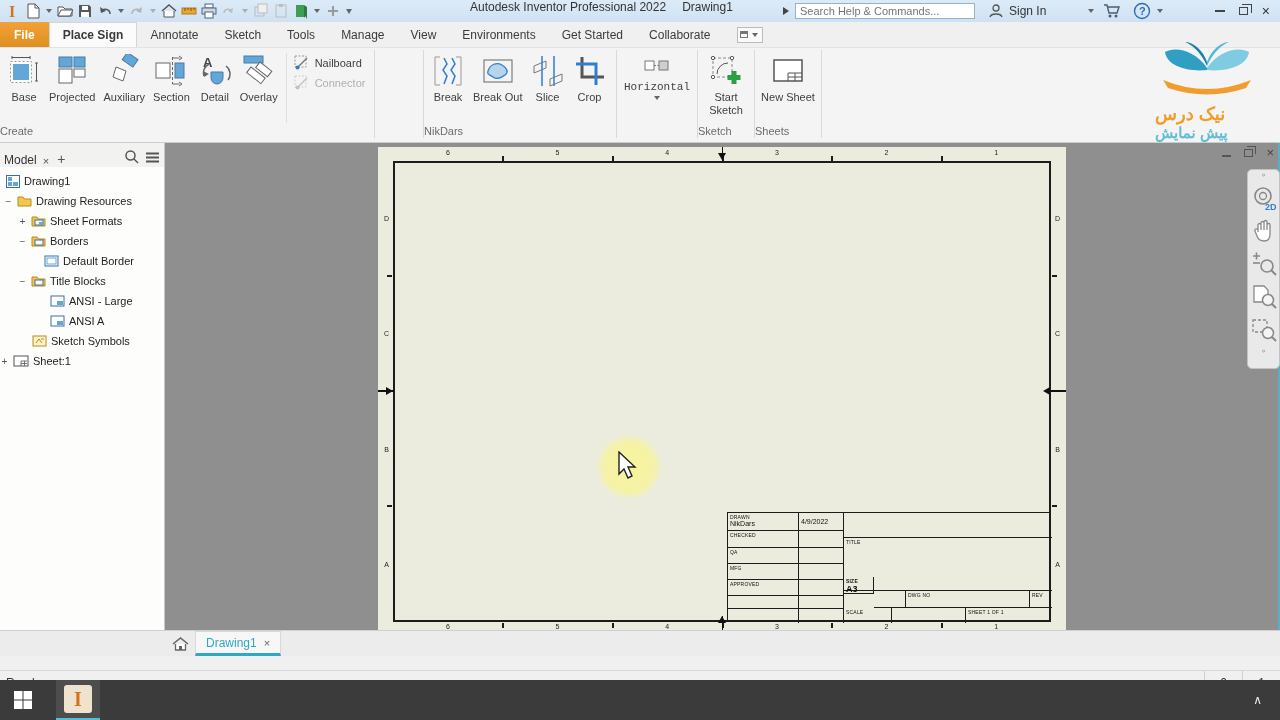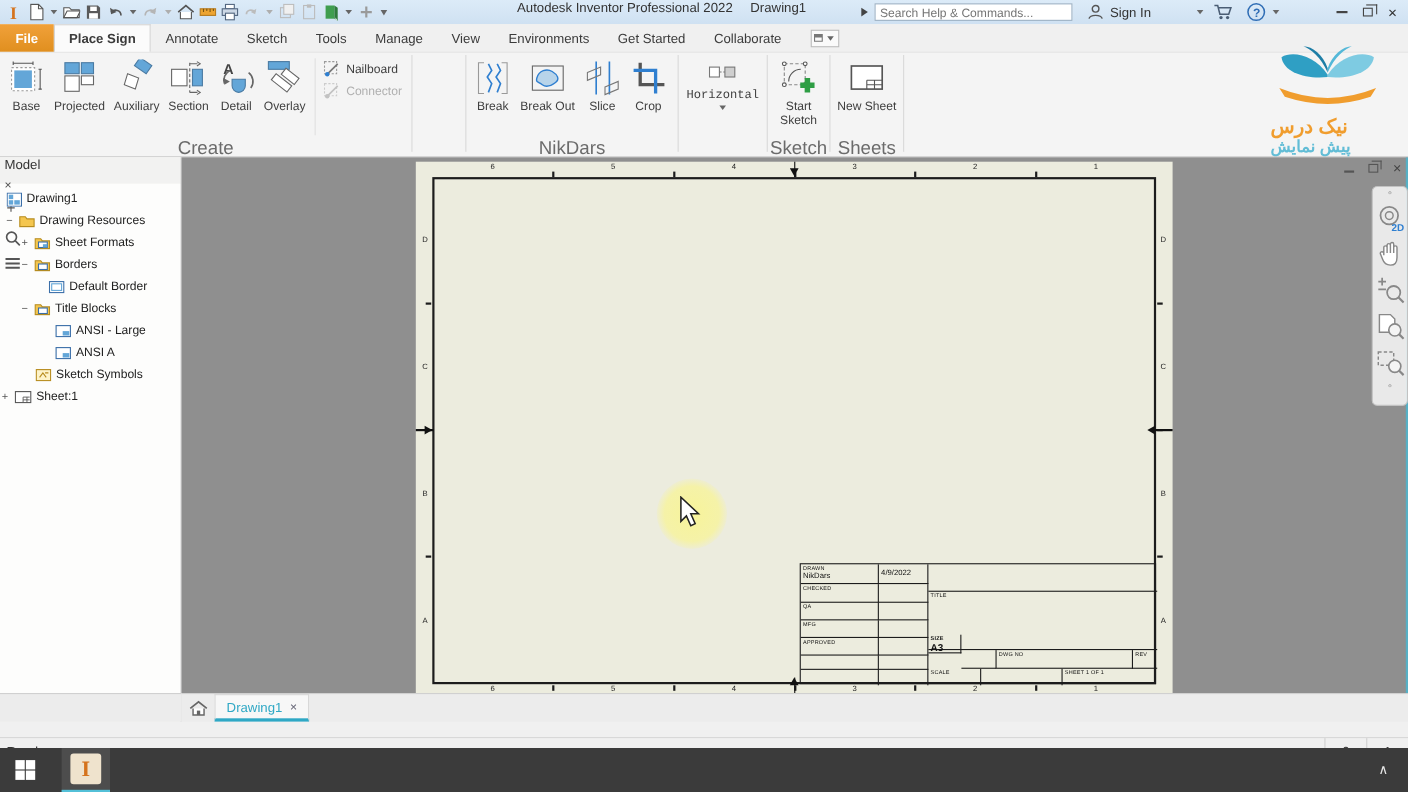--- a/index.html
+++ b/index.html
@@ -30,33 +30,33 @@
   .rtab { padding:0 13px; display:flex; align-items:center; font-size:12px; color:#3b3b3b; }
   .rtab.file { background:linear-gradient(#f1a13a,#e08f1f); color:#fff; font-weight:bold; padding:0 14px; }
   .rtab.active { background:#fbfbfb; border:1px solid #d5d5d5; border-bottom:none; font-weight:bold; }
   .ribbon-collapse { margin-left:14px; align-self:center; width:26px; height:16px; border:1px solid #bbb; background:#fafafa; display:flex; align-items:center; justify-content:center; gap:2px; }
   .ribbon-collapse .sq { width:8px; height:7px; border:1px solid #777; border-top:3px solid #777; }
 
   
   .ribbon { position:absolute; left:0; top:48px; width:1280px; height:95px; background:#f4f4f4; border-bottom:1px solid #ccc; display:flex; }
   .panel { display:flex; flex-direction:column; height:100%; }
   .panel-buttons { flex:1; display:flex; align-items:flex-start; padding:3px 4px 0 4px; gap:2px; }
-  .panel-label { height:17px; text-align:center; font-size:17px; color:#6b6b6b; }
+  .panel-label { height:17px; font-size:11px; color:#6b6b6b; }
   .psep { width:1px; background:#d9d9d9; height:88px; margin-top:2px; }
   .rbtn { display:flex; flex-direction:column; align-items:center; padding:2px 3px; border-radius:2px; }
   .rbtn .ric { width:34px; height:36px; display:flex; align-items:center; justify-content:center; }
   .rbtn .rlbl { font-size:11px; color:#3f3f3f; text-align:center; line-height:13px; margin-top:2px; white-space:nowrap; }
   .rbtn .rlbl.wrap { white-space:normal; width:44px; }
   .smallcol { display:flex; flex-direction:column; gap:4px; padding:4px 2px; }
   .sbtn { display:flex; align-items:center; gap:5px; font-size:11px; color:#3f3f3f; }
   .sbtn.dis { color:#b0b0b0; }
 
   
   .browser { position:absolute; left:0; top:143px; width:165px; height:513px; background:#f2f2f1; border-right:1px solid #c9c9c9; }
-  .bheader { height:24px; display:flex; align-items:flex-start; padding:0 4px; gap:6px; font-size:12px; color:#333; background:#f2f2f1;flex-direction:column; }
+  .bheader { height:24px; display:flex; align-items:flex-end; padding:0 4px; gap:6px; font-size:12px; color:#333; background:#f2f2f1; }
   .bclose { font-size:11px; color:#555; }
   .bplus { font-size:14px; color:#555; margin-left:2px; }
   .bspacer { flex:1; }
   .tree { background:#fdfdfc; height:464px; padding-top:4px; font-size:11px; color:#222; overflow:hidden; }
   .trow { height:20px; display:flex; align-items:center; gap:4px; }
   .texp { width:9px; text-align:center; font-size:10px; color:#555; line-height:9px; flex:none; }
   .ticon { flex:none; display:flex; }
 
   
   .canvas { position:absolute; left:165px; top:143px; width:1115px; height:487px; background:#8f8f8f; overflow:hidden; }

